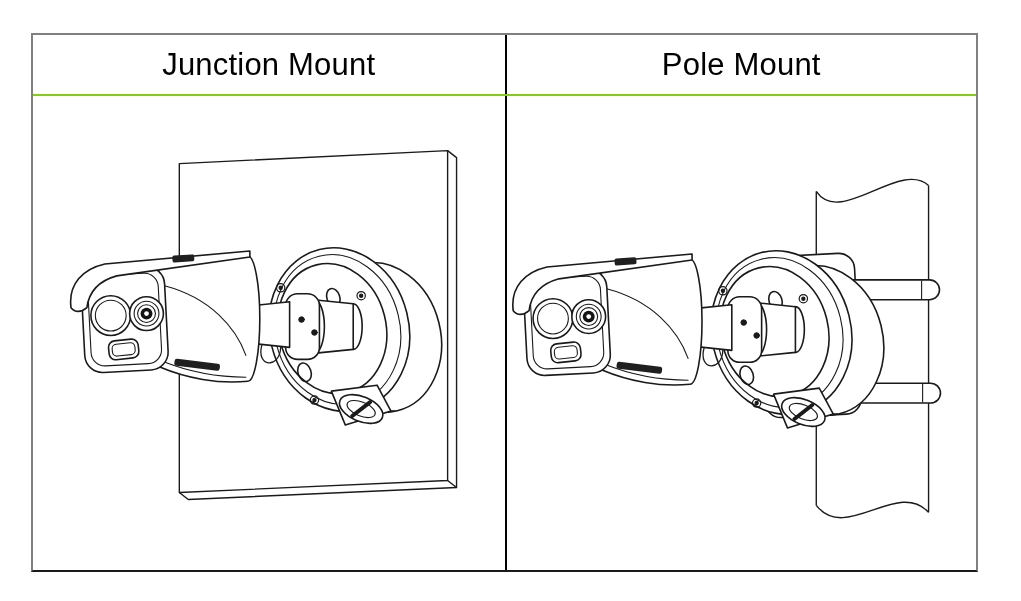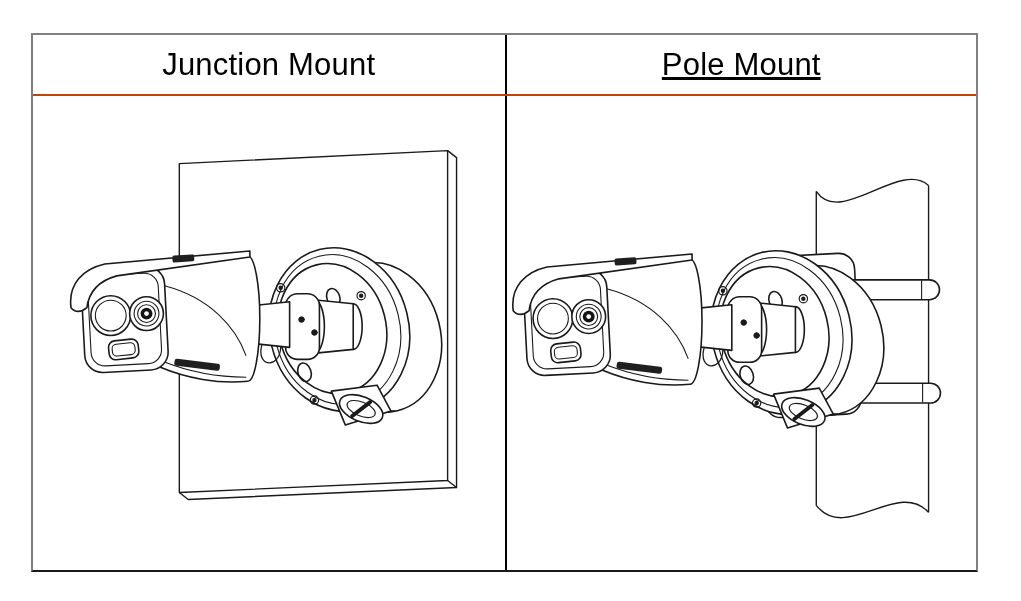--- a/index.html
+++ b/index.html
@@ -18,21 +18,21 @@
     height: 539px;
     box-sizing: border-box;
     border: 2px solid #808080;
     border-bottom-color: #1a1a1a;
     background: #ffffff;
   }
   .thead {
     display: grid;
     grid-template-columns: 1fr 1fr;
     height: 59px;
-    border-bottom: 2px solid #c2410c;
+    border-bottom: 2px solid #84cc16;
   }
   .th {
     display: flex;
     align-items: center;
     justify-content: center;
     font-size: 31px;
     font-weight: 400;
     color: #000000;
     letter-spacing: 0.2px;
     user-select: none;
@@ -41,21 +41,20 @@
     display: grid;
     grid-template-columns: 1fr 1fr;
     height: calc(100% - 61px);
   }
   .td {
     position: relative;
     overflow: hidden;
   }
   .col-right {
     border-left: 2px solid #000000;
-    text-decoration: underline;
   }
   .td svg.figure {
     display: block;
     width: 100%;
     height: 100%;
   }
   .defs-holder {
     position: absolute;
     width: 0;
     height: 0;

